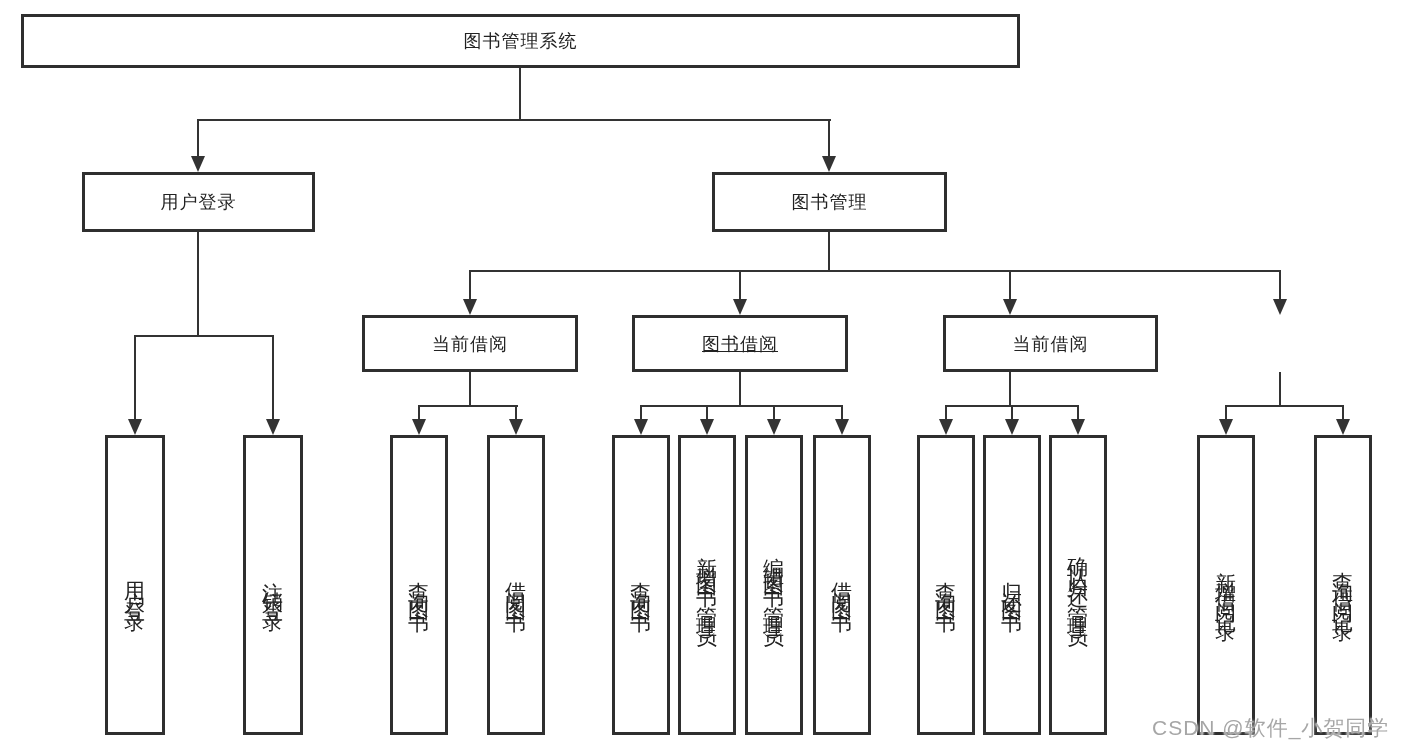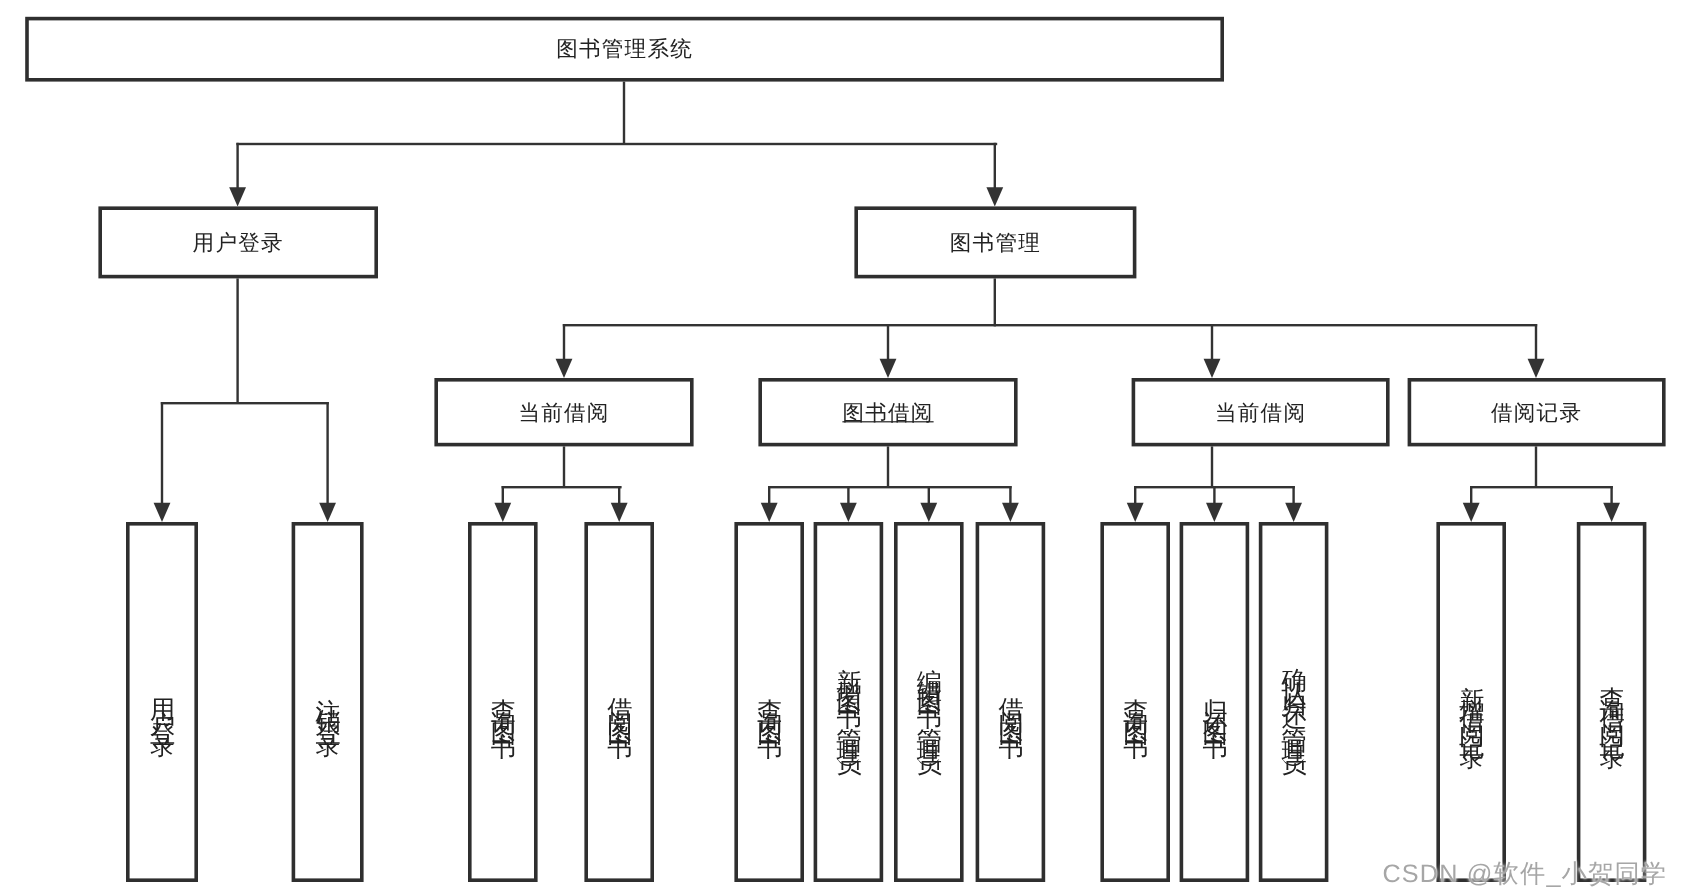--- a/index.html
+++ b/index.html
@@ -83,23 +83,20 @@
 
   <div class="box" style="left:362px;top:315px;width:216px;height:57px;">
     <span class="hlabel">当前借阅</span>
   </div>
   <div class="box" style="left:632px;top:315px;width:216px;height:57px;text-decoration:underline;">
     <span class="hlabel">图书借阅</span>
   </div>
   <div class="box" style="left:903px;top:315px;width:215px;height:57px;margin-left:40px;">
     <span class="hlabel">当前借阅</span>
   </div>
-  <div class="box" style="left:1173px;top:315px;width:215px;height:57px;">
-    <span class="hlabel">借阅记录</span>
-  </div>
 
   <div class="line v" style="left:469px;top:372px;height:34px;"></div>
   <div class="line h" style="left:418px;top:405px;width:100px;"></div>
   <div class="line v" style="left:418px;top:405px;height:16px;"></div>
   <div class="arrow" style="left:412px;top:419px;"></div>
   <div class="line v" style="left:515px;top:405px;height:16px;"></div>
   <div class="arrow" style="left:509px;top:419px;"></div>
 
   <div class="line v" style="left:739px;top:372px;height:34px;"></div>
   <div class="line h" style="left:640px;top:405px;width:203px;"></div>

